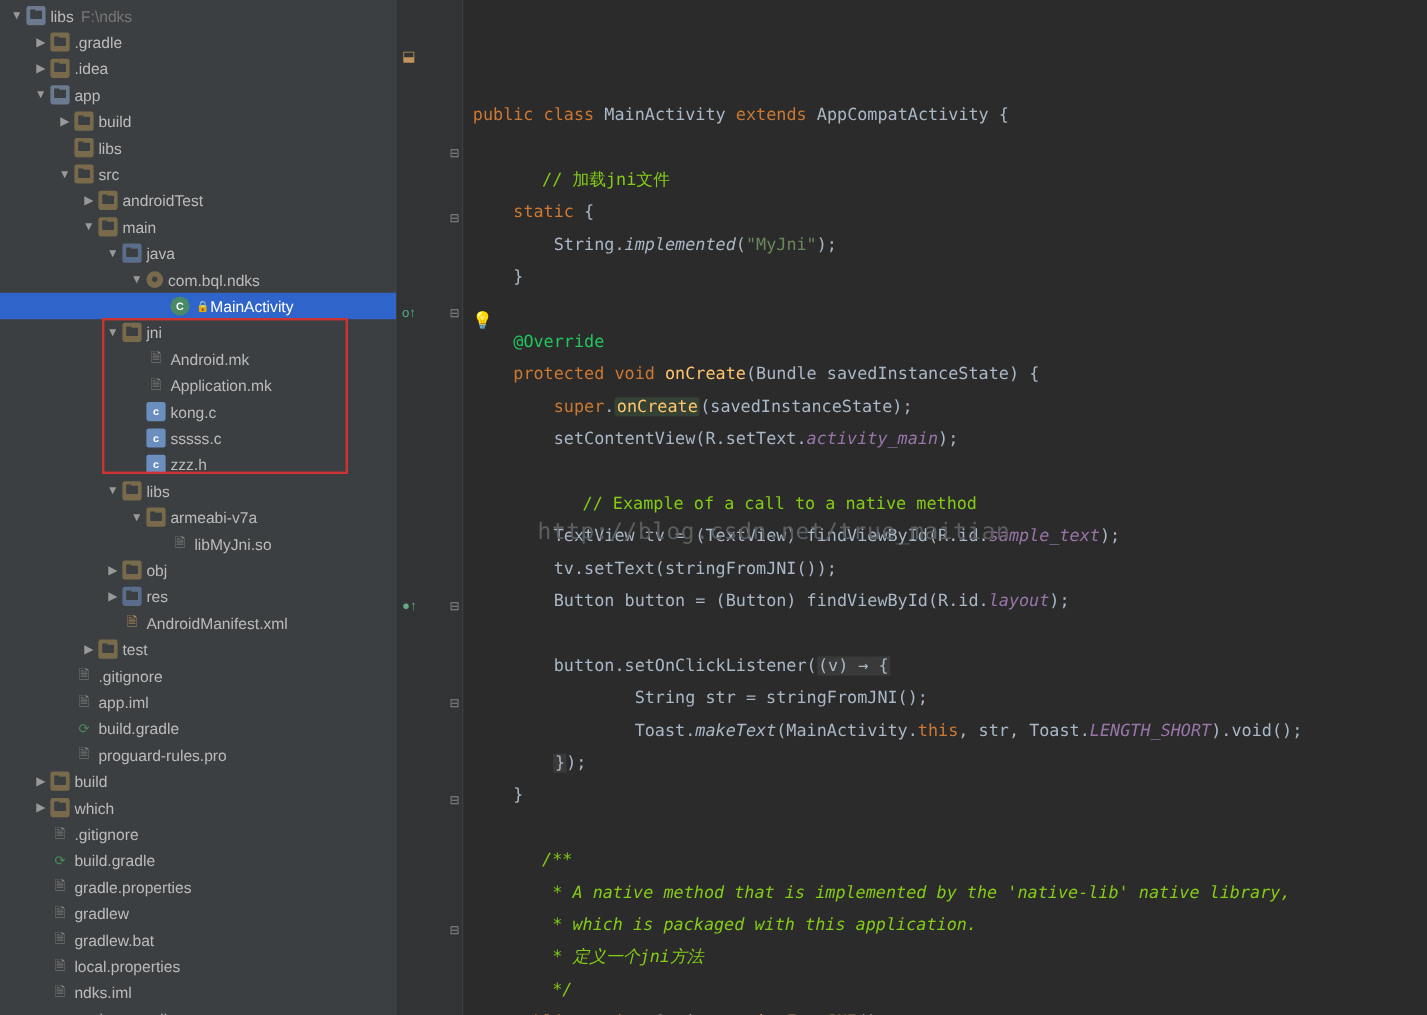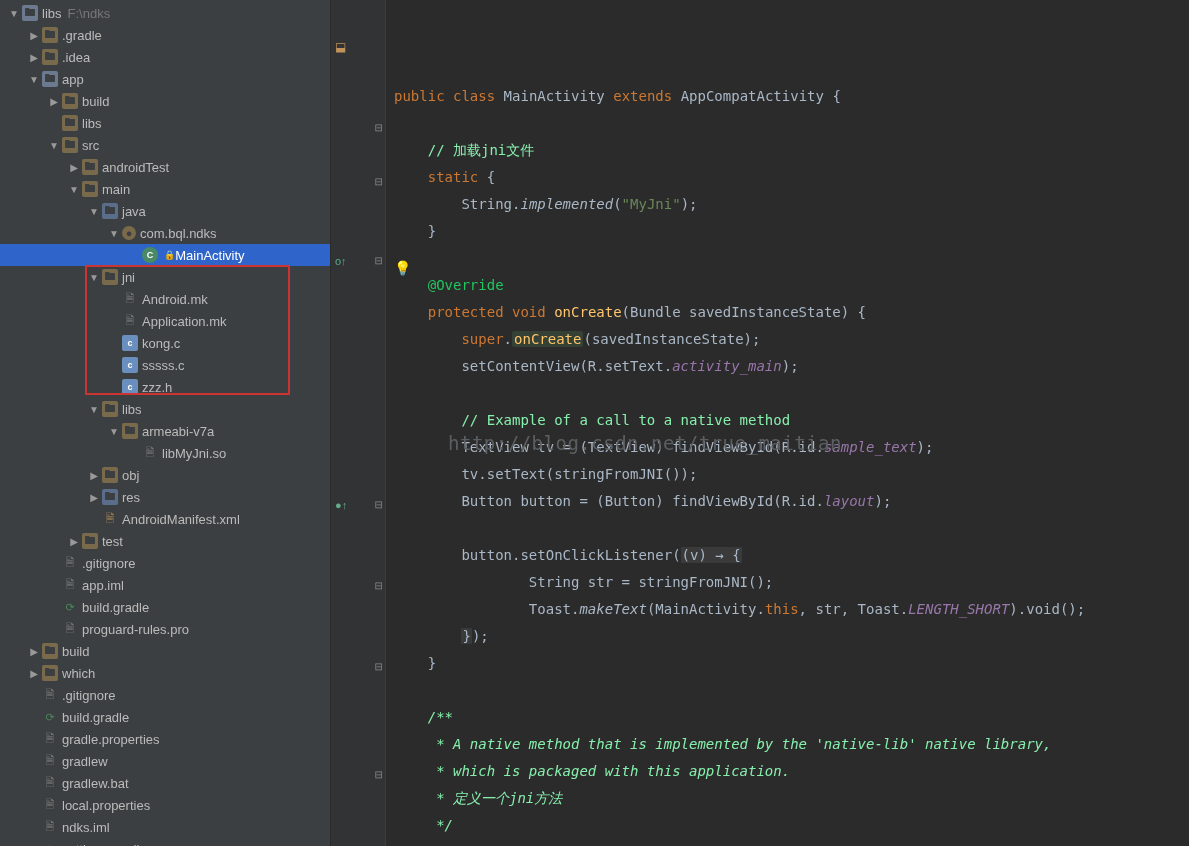--- a/index.html
+++ b/index.html
@@ -29,21 +29,21 @@
 .lock { font-size:9px; color:#888; margin-left:2px; }
 .red-box { border:2px solid #cc3333; position:absolute; pointer-events:none; }
 .editor-wrap { flex:1; display:flex; background:#2b2b2b; }
 .gutter { width:55px; background:#313335; border-right:1px solid #3c3f41; position:relative; }
 .gutter-mark { position:absolute; left:4px; font-size:12px; }
 .gutter-fold { position:absolute; right:2px; font-size:10px; color:#888; }
 .code { flex:1; padding:2px 0 0 8px; font-family:Consolas,Monaco,monospace; font-size:14px; line-height:27px; white-space:pre; color:#a9b7c6; position:relative; }
 .kw { color:#cc7832; }
 .fn { color:#ffc66d; }
 .str { color:#6a8759; }
-.comment { color:#86efac; }
+.comment { color:#84cc16;margin-left:24px; }
 .anno { color:#22c55e; }
 .it { font-style:italic; }
 .field { color:#9876aa; }
 .lambda { background:#3a3a3a; padding:0 1px; }
 .watermark { position:absolute; top:430px; left:62px; color:#5c5f61; font-size:19px; letter-spacing:0.5px; pointer-events:none; font-family:Consolas,monospace; }
 .bulb { color:#d6b94c; }
 .related { background:#344134; border-radius:2px; padding:0 2px; }
 </style>
 </head>
 <body>

